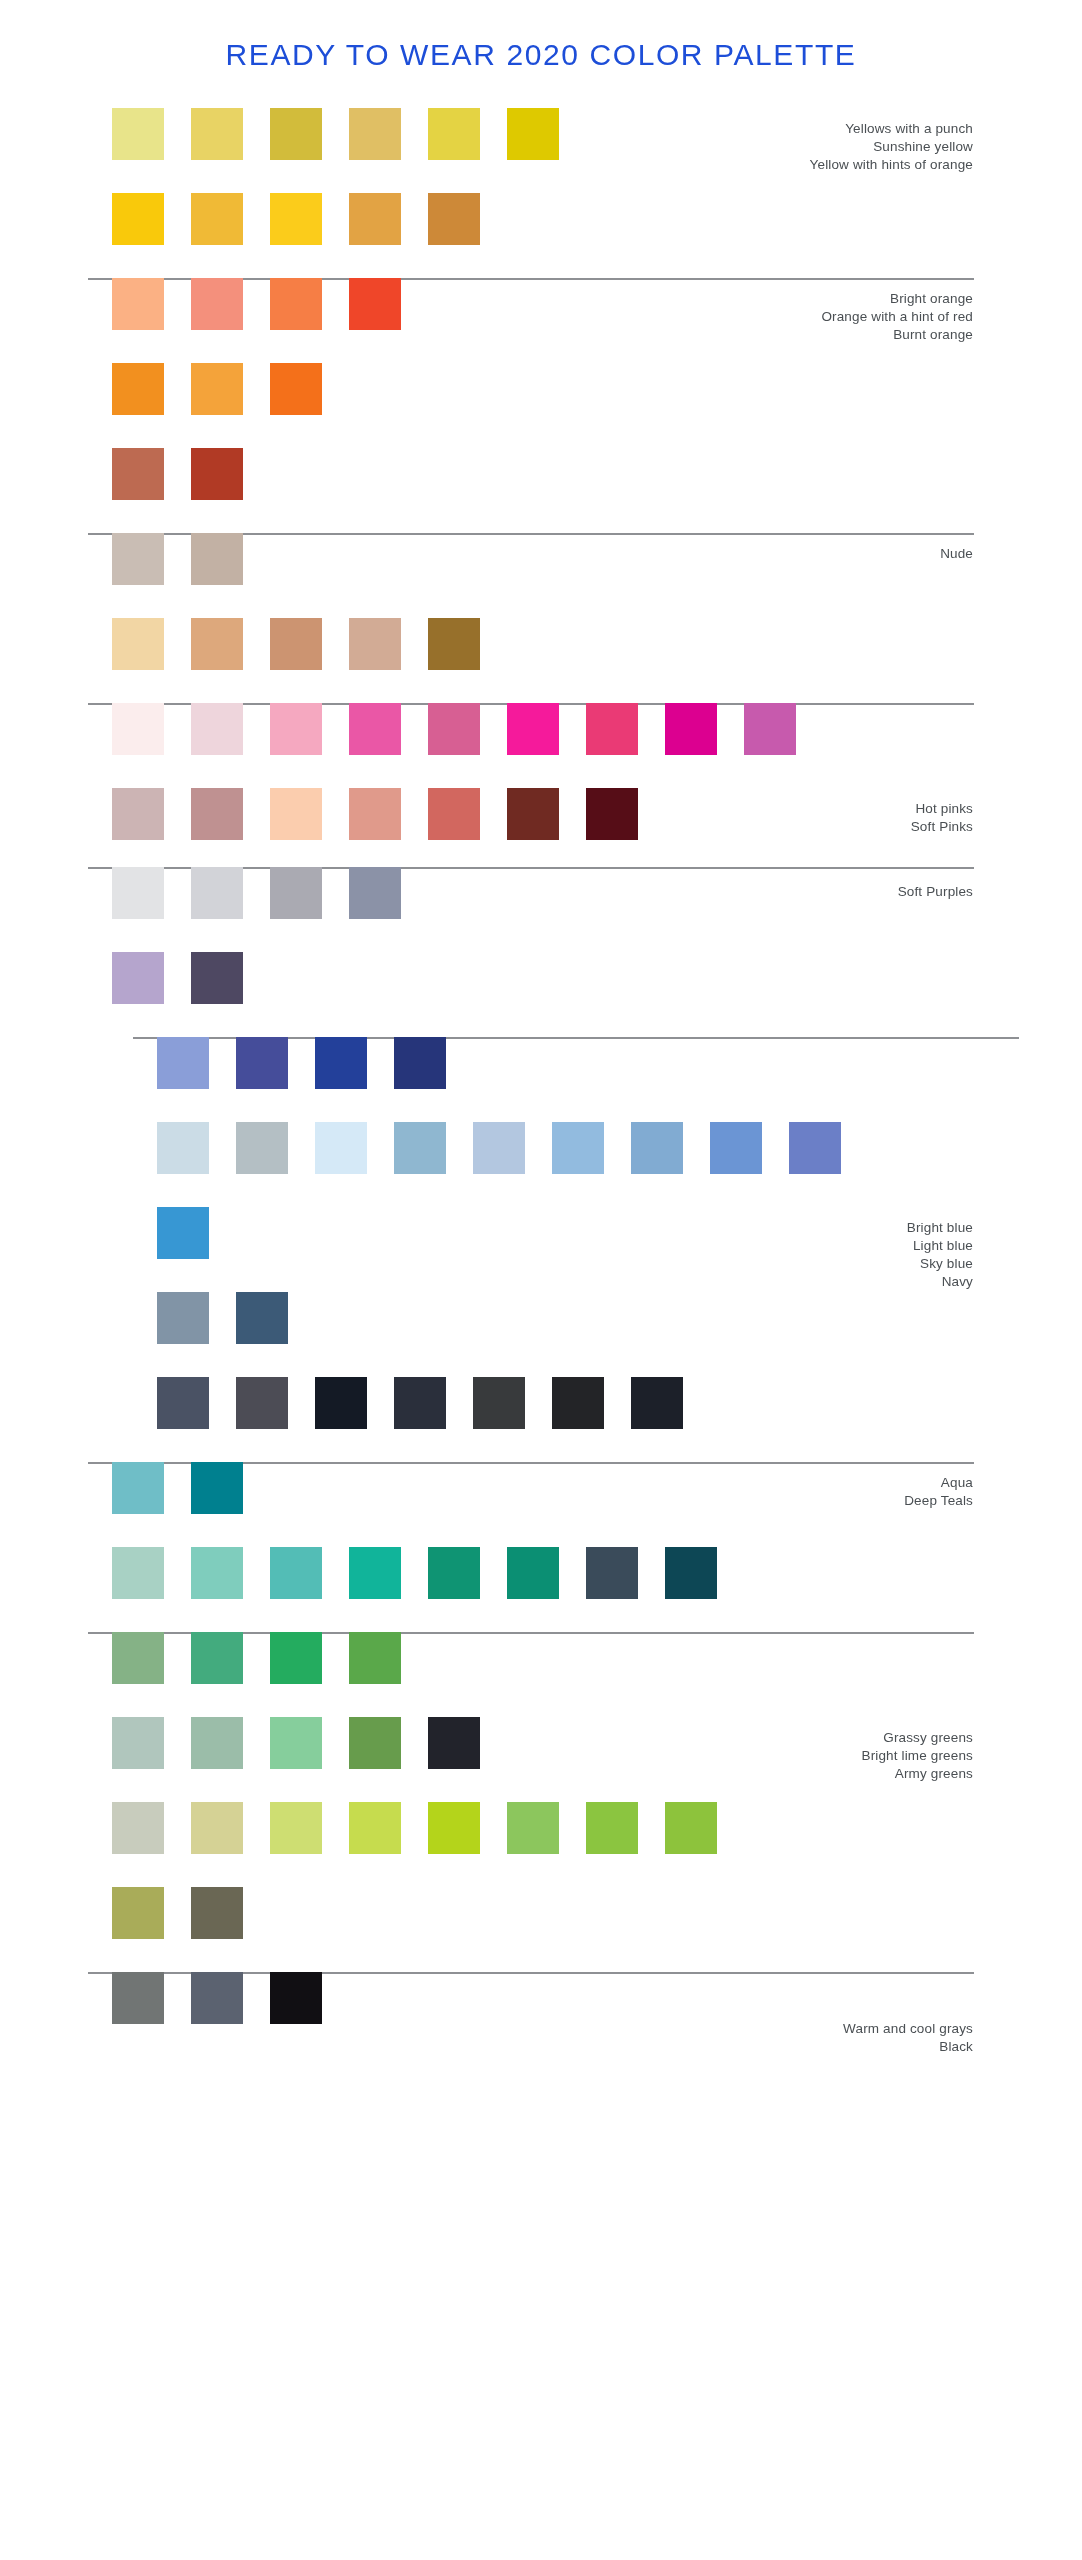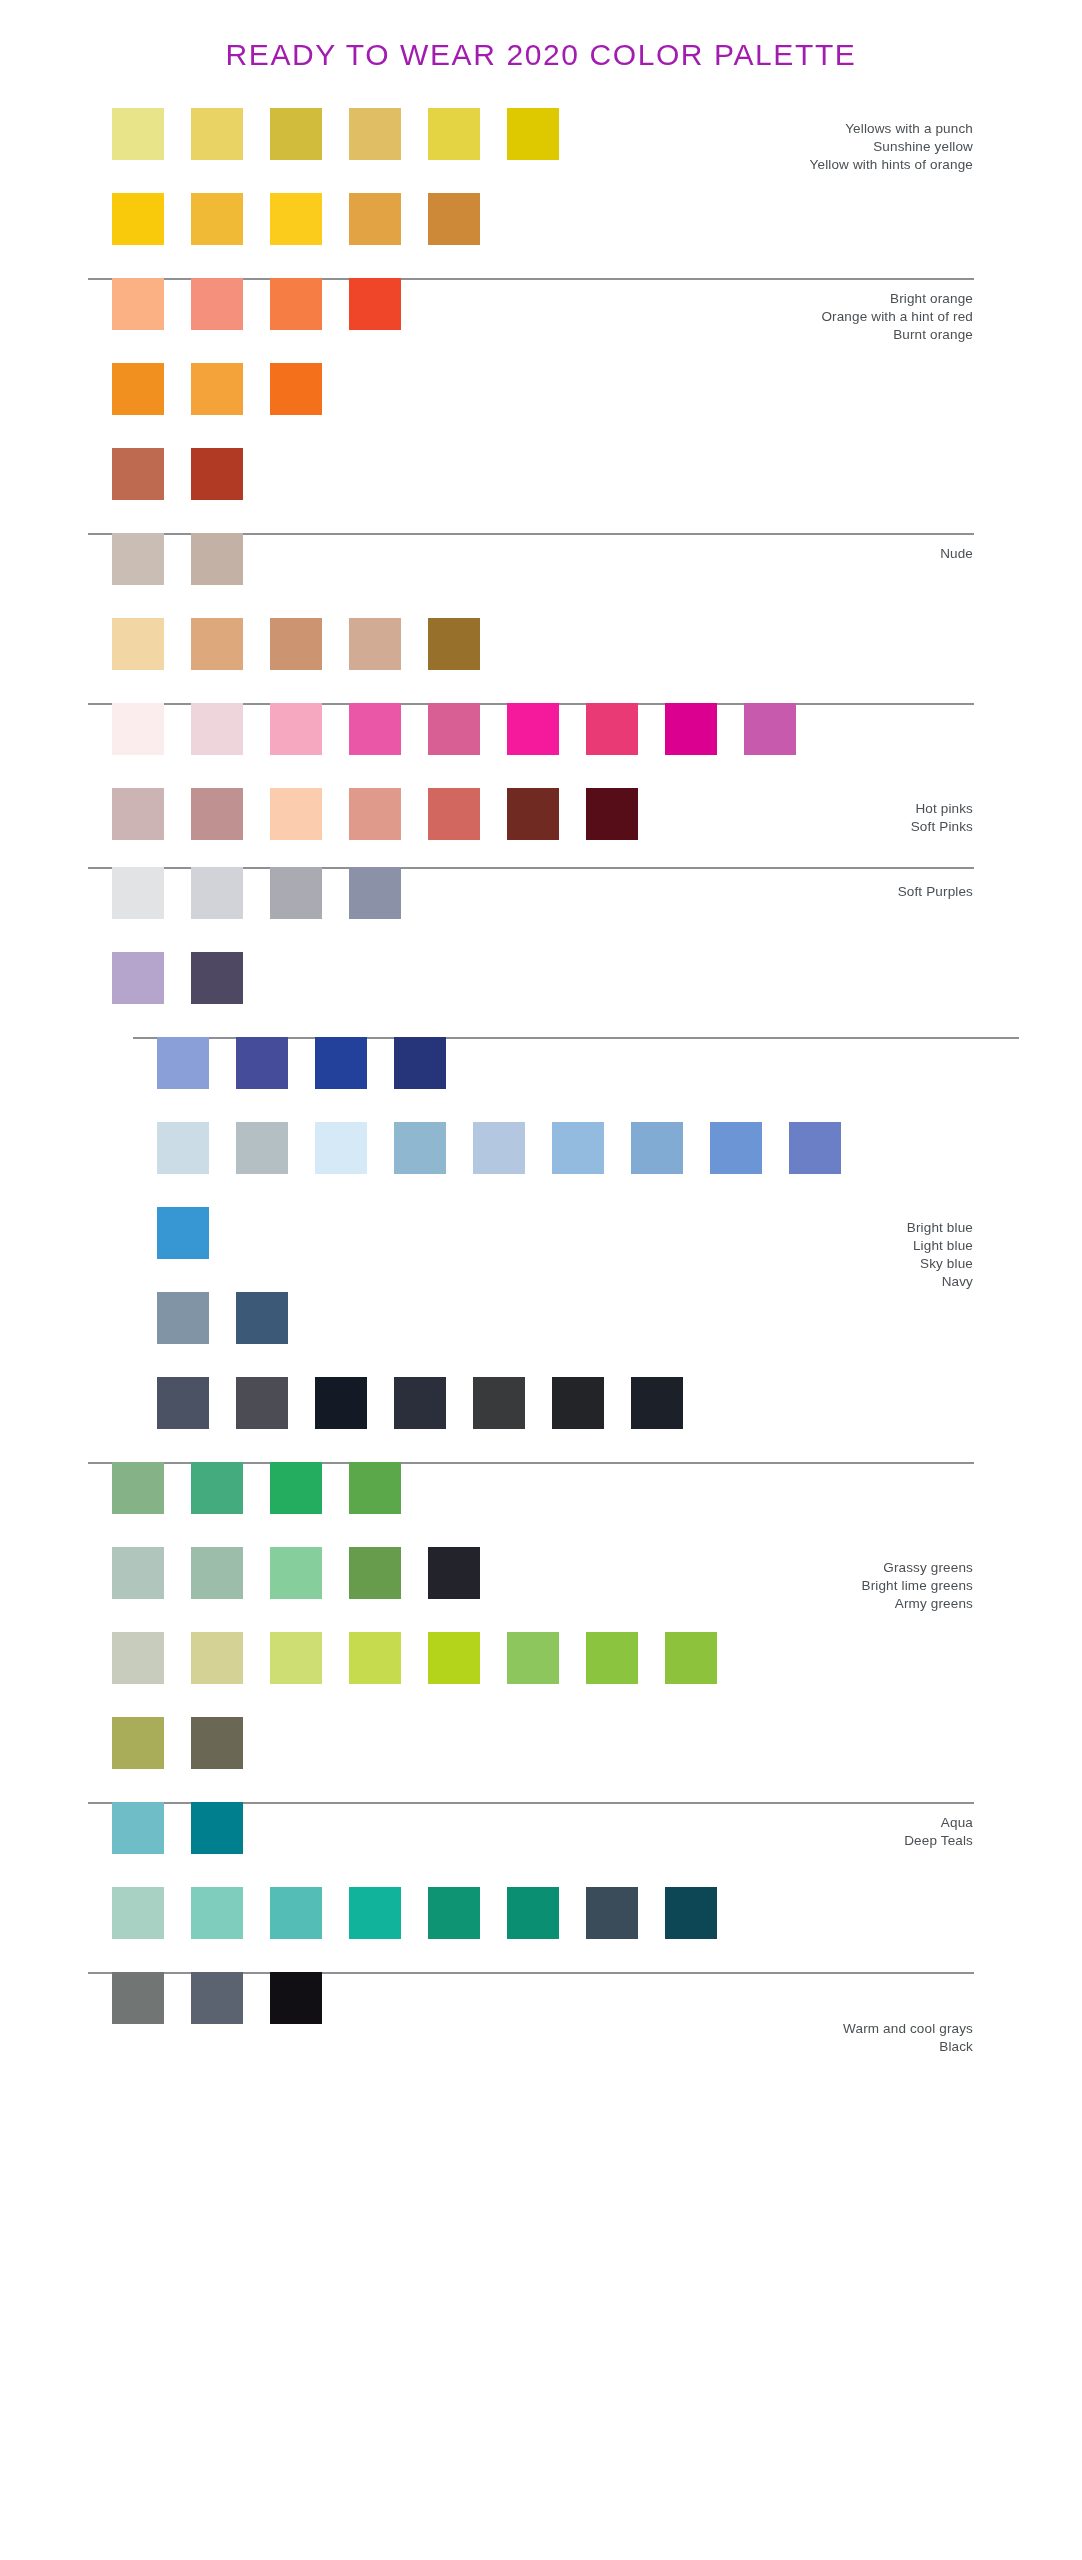--- a/index.html
+++ b/index.html
@@ -28,21 +28,21 @@
     top: 38px;
     left: 0;
     width: 1082px;
     text-align: center;
   }
   .title {
     font-family: "Liberation Sans", sans-serif;
     font-size: 30px;
     letter-spacing: 1.6px;
     font-weight: 400;
-    color: #a21caf;
+    color: #1d4ed8;
     white-space: nowrap;
   }
   
   .palette {
     position: absolute;
     top: 108px;
     left: 0;
     width: 1082px;
   }
   .section {
@@ -268,20 +268,45 @@
             </div>
           </div>
           <div class="labels" style="top: 182px;">
             <div>Bright blue</div>
             <div>Light blue</div>
             <div>Sky blue</div>
             <div>Navy</div>
           </div>
         </div>
       </div>
+      <div class="section" style="height: 170px;">
+        <div class="divider"></div>
+        <div class="section-inner">
+          <div class="rows">
+            <div class="row">
+              <span class="swatch" title="#6fbec7" style="background: rgb(111, 190, 199);"></span>
+              <span class="swatch" title="#00808f" style="background: rgb(0, 128, 143);"></span>
+            </div>
+            <div class="row">
+              <span class="swatch" title="#a8d1c4" style="background: rgb(168, 209, 196);"></span>
+              <span class="swatch" title="#7fcdbd" style="background: rgb(127, 205, 189);"></span>
+              <span class="swatch" title="#53bdb6" style="background: rgb(83, 189, 182);"></span>
+              <span class="swatch" title="#11b49a" style="background: rgb(17, 180, 154);"></span>
+              <span class="swatch" title="#0f9473" style="background: rgb(15, 148, 115);"></span>
+              <span class="swatch" title="#0b8f73" style="background: rgb(11, 143, 115);"></span>
+              <span class="swatch" title="#3a4b5a" style="background: rgb(58, 75, 90);"></span>
+              <span class="swatch" title="#0d4755" style="background: rgb(13, 71, 85);"></span>
+            </div>
+          </div>
+          <div class="labels" style="top: 12px;">
+            <div>Aqua</div>
+            <div>Deep Teals</div>
+          </div>
+        </div>
+      </div>
       <div class="section" style="height: 340px;">
         <div class="divider"></div>
         <div class="section-inner">
           <div class="rows">
             <div class="row">
               <span class="swatch" title="#85b286" style="background: rgb(133, 178, 134);"></span>
               <span class="swatch" title="#43ab7e" style="background: rgb(67, 171, 126);"></span>
               <span class="swatch" title="#24ac5f" style="background: rgb(36, 172, 95);"></span>
               <span class="swatch" title="#5aa84a" style="background: rgb(90, 168, 74);"></span>
             </div>
@@ -307,45 +332,20 @@
               <span class="swatch" title="#6a6754" style="background: rgb(106, 103, 84);"></span>
             </div>
           </div>
           <div class="labels" style="top: 97px;">
             <div>Grassy greens</div>
             <div>Bright lime greens</div>
             <div>Army greens</div>
           </div>
         </div>
       </div>
-      <div class="section" style="height: 170px;">
-        <div class="divider"></div>
-        <div class="section-inner">
-          <div class="rows">
-            <div class="row">
-              <span class="swatch" title="#6fbec7" style="background: rgb(111, 190, 199);"></span>
-              <span class="swatch" title="#00808f" style="background: rgb(0, 128, 143);"></span>
-            </div>
-            <div class="row">
-              <span class="swatch" title="#a8d1c4" style="background: rgb(168, 209, 196);"></span>
-              <span class="swatch" title="#7fcdbd" style="background: rgb(127, 205, 189);"></span>
-              <span class="swatch" title="#53bdb6" style="background: rgb(83, 189, 182);"></span>
-              <span class="swatch" title="#11b49a" style="background: rgb(17, 180, 154);"></span>
-              <span class="swatch" title="#0f9473" style="background: rgb(15, 148, 115);"></span>
-              <span class="swatch" title="#0b8f73" style="background: rgb(11, 143, 115);"></span>
-              <span class="swatch" title="#3a4b5a" style="background: rgb(58, 75, 90);"></span>
-              <span class="swatch" title="#0d4755" style="background: rgb(13, 71, 85);"></span>
-            </div>
-          </div>
-          <div class="labels" style="top: 12px;">
-            <div>Aqua</div>
-            <div>Deep Teals</div>
-          </div>
-        </div>
-      </div>
       <div class="section" style="height: 85px;">
         <div class="divider"></div>
         <div class="section-inner">
           <div class="rows">
             <div class="row">
               <span class="swatch" title="#717574" style="background: rgb(113, 117, 116);"></span>
               <span class="swatch" title="#5b6270" style="background: rgb(91, 98, 112);"></span>
               <span class="swatch" title="#110f13" style="background: rgb(17, 15, 19);"></span>
             </div>
           </div>

